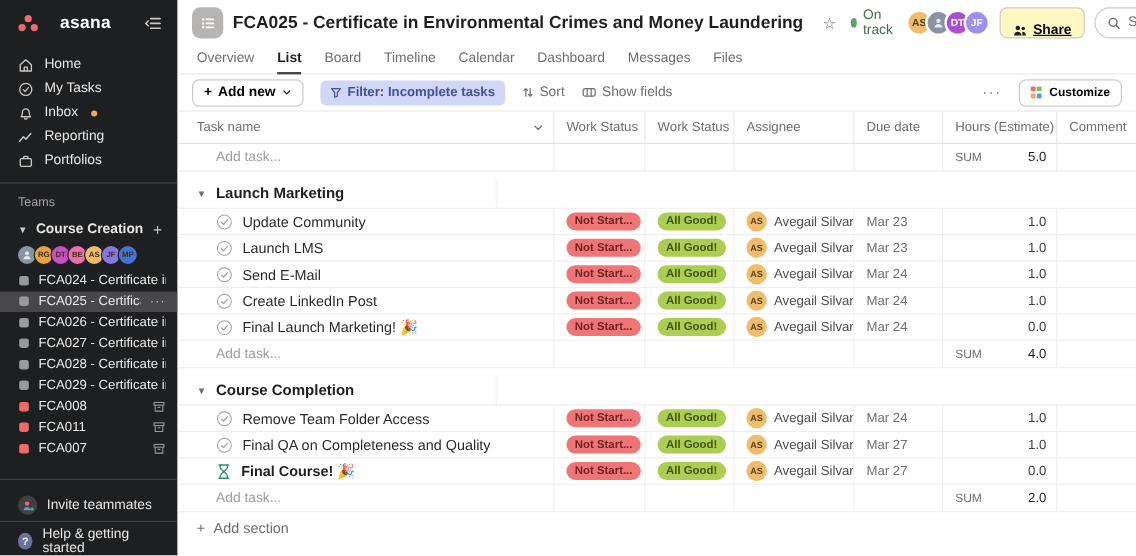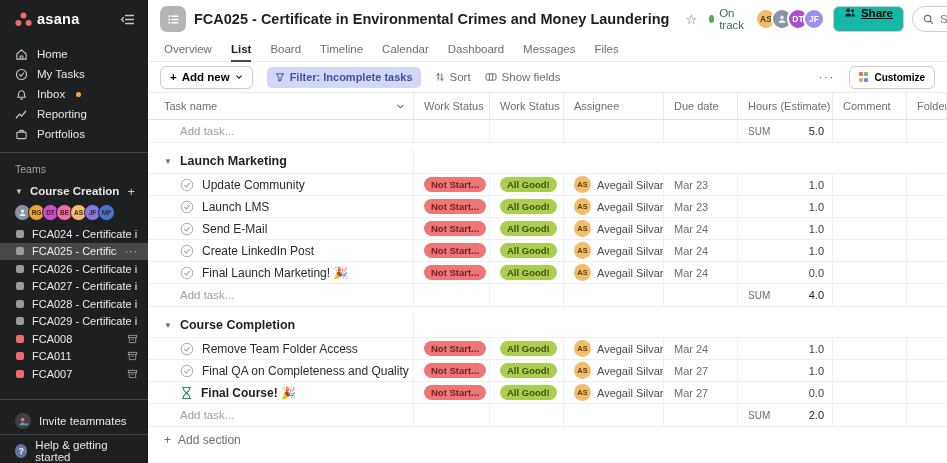--- a/index.html
+++ b/index.html
@@ -2,21 +2,21 @@
 <html><head>
 <meta charset="utf-8">
 <style>
   * { margin:0; padding:0; box-sizing:border-box; }
   html,body { width:947px; height:463px; overflow:hidden; font-family:"Liberation Sans", sans-serif; background:#fff; }
   .app { display:flex; width:947px; height:463px; }
 
   
   .sidebar { width:148px; flex-shrink:0; background:#1e1f21; color:#e8e6e3; display:flex; flex-direction:column; font-size:11.5px; }
   .s-top { height:38px; display:flex; align-items:center; justify-content:space-between; padding:0 13px 0 15px; flex-shrink:0; }
-  .logo { display:flex; align-items:center; gap:5px; }
+  .logo { display:flex; align-items:center; gap:18px; }
   .logo-text { font-size:14.5px; font-weight:600; letter-spacing:.3px; color:#fff; }
   .s-nav { padding-top:6px; }
   .s-nav-item { display:flex; align-items:center; gap:9px; height:20px; padding:0 15px; cursor:pointer; }
   .s-nav-item svg { flex-shrink:0; }
   .dot-badge { width:5px; height:5px; border-radius:50%; background:#f3a95c; margin-left:2px; }
   .s-divider { border-top:1px solid #404244; margin:8px 0; }
   .teams-label { color:#a5a29f; font-size:10.5px; padding:2px 15px 6px; }
   .team-row { display:flex; align-items:center; gap:7px; height:20px; padding:0 13px 0 15px; }
   .team-name { font-weight:600; flex:1; }
   .tri-s { font-size:8px; color:#c9c6c3; }
@@ -44,21 +44,21 @@
   .page-title { font-size:14.5px; font-weight:600; white-space:nowrap; }
   .star { color:#6d6e6f; font-size:13px; cursor:pointer; }
   .status-wrap { display:flex; align-items:center; gap:5px; margin-left:4px; }
   .status-dot { width:8px; height:8px; border-radius:50%; }
   .status-text { font-size:11.5px; color:#3e6e4e; }
   .topbar-right { margin-left:auto; display:flex; align-items:center; gap:8px; }
   .avstack { display:flex; }
   .h-av { width:22px; height:22px; border-radius:50%; border:2px solid #fff; margin-left:-6px; display:flex; align-items:center; justify-content:center; font-size:8.5px; font-weight:700; color:#4d3b12; }
   .h-av:first-child { margin-left:0; }
   .h-av.photo { color:#fff; }
-  .share-btn { display:flex; align-items:flex-start; gap:5px; height:26px; padding:0 10px; border:1px solid #cfcbc8; border-radius:6px; font-size:11.5px; font-weight:600; cursor:pointer; background:#14b8a6;text-decoration:underline; }
+  .share-btn { display:flex; align-items:flex-end; gap:5px; height:26px; padding:0 10px; border:1px solid #cfcbc8; border-radius:6px; font-size:11.5px; font-weight:600; cursor:pointer; background:#fef9c3;text-decoration:underline; }
   .search-box { display:flex; align-items:center; gap:6px; width:102px; height:26px; border:1px solid #cfcbc8; border-radius:13px; padding:0 10px; }
   .search-box input { border:none; outline:none; width:62px; font-size:11.5px; font-family:"Liberation Sans", sans-serif; color:#1e1f21; }
 
   .tabs { height:24px; display:flex; align-items:flex-end; gap:19px; padding:0 16px; border-bottom:1px solid #edeae9; flex-shrink:0; }
   .tab { font-size:11.5px; color:#6d6e6f; padding-bottom:5px; cursor:pointer; border-bottom:2px solid transparent; margin-bottom:-1px; }
   .tab.active { color:#1e1f21; font-weight:700; border-bottom-color:#47484a; }
 
   .toolbar { height:31px; display:flex; align-items:center; gap:14px; padding:0 12px; border-bottom:1px solid #edeae9; flex-shrink:0; }
   .addnew-btn { display:flex; align-items:center; gap:5px; height:23px; padding:0 9px; border:1px solid #cfcbc8; border-radius:6px; font-size:11.5px; font-weight:600; cursor:pointer; background:#fff; }
   .filter-chip { display:flex; align-items:center; gap:5px; height:21px; padding:0 8px; border-radius:5px; background:#d2d7f7; color:#3f51a3; font-size:11px; font-weight:600; cursor:pointer; }
@@ -67,21 +67,21 @@
   .more-dots { color:#6d6e6f; font-size:12px; letter-spacing:1.5px; cursor:pointer; }
   .customize-btn { display:flex; align-items:center; gap:6px; height:23px; padding:0 9px; border:1px solid #cfcbc8; border-radius:6px; font-size:10px; font-weight:600; cursor:pointer; background:#fff; }
   .cgrid { display:grid; grid-template-columns:4px 4px; grid-gap:1.5px; }
   .cgrid i { width:4px; height:4px; border-radius:1px; }
 
   
   .table { flex:1; overflow:hidden; }
   .thead { display:flex; height:27px; border-bottom:1px solid #e5e3e0; color:#6d6e6f; font-size:11px; }
   .thead .cell { border-right:1px solid #eceae8; }
   .cell { display:flex; align-items:center; padding-left:10px; overflow:hidden; white-space:nowrap; }
-  .c-name { width:266px; padding-left:16px; flex-shrink:0; }
+  .c-name { width:314px; padding-left:16px; flex-shrink:0; }
   .c-work { width:76px; flex-shrink:0; }
   .c-risk { width:74px; flex-shrink:0; }
   .c-asgn { width:100px; flex-shrink:0; }
   .c-due { width:74px; flex-shrink:0; font-size:11px; color:#6d6e6f; }
   .c-hours { width:95px; flex-shrink:0; justify-content:flex-end; padding-right:8px; font-size:11px; color:#3b3c3d; }
   .c-com { width:74px; flex-shrink:0; }
   .c-folder { flex:1; }
   .thead .c-name { justify-content:space-between; padding-right:8px; }
   .thead .c-hours, .thead .c-due { justify-content:flex-start; color:#6d6e6f; }
   .row { display:flex; height:22px; border-bottom:1px solid #f1efed; }

